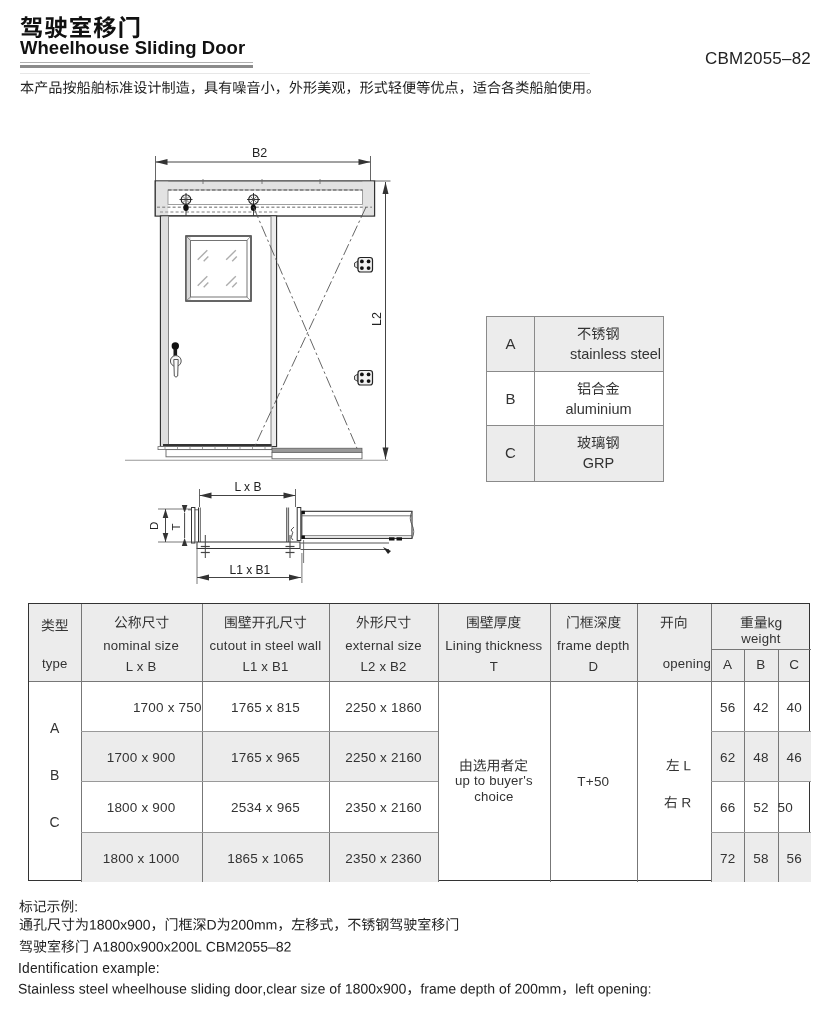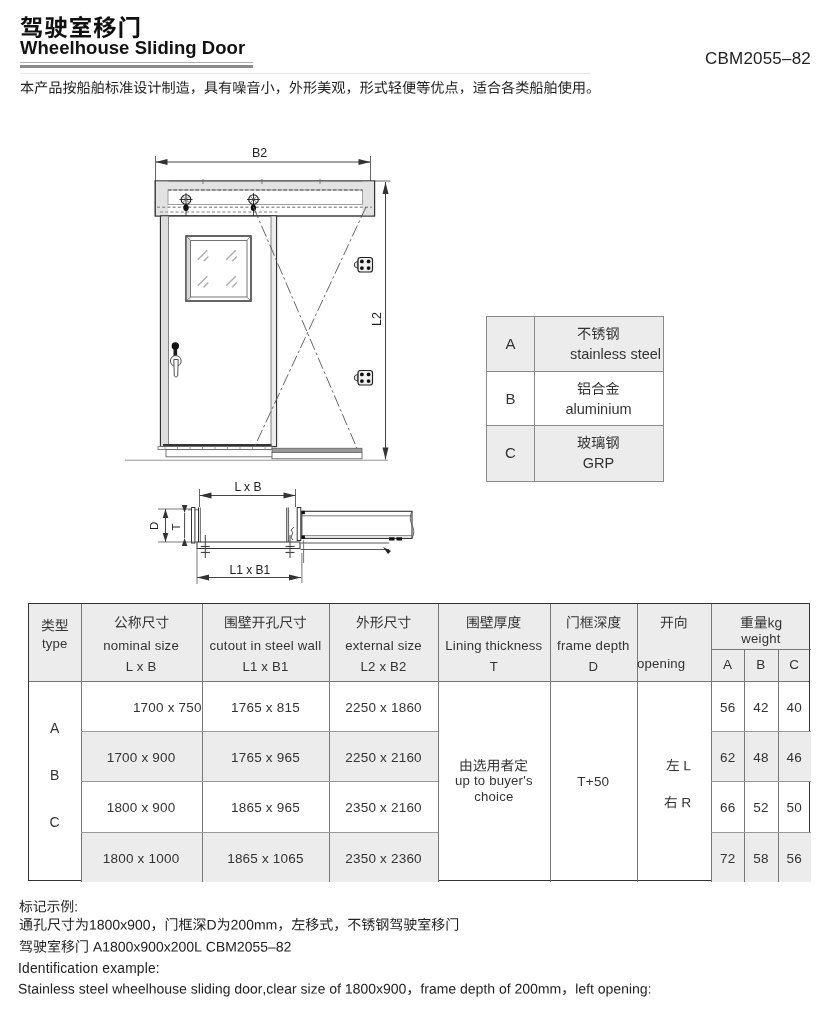--- a/index.html
+++ b/index.html
@@ -267,21 +267,21 @@
       <div style="position:absolute;left:51.5px;top:227.6px;width:357.5px;height:1px;background:#999"></div>
       <div style="position:absolute;left:682px;top:227.6px;width:100px;height:1px;background:#999"></div>
       <div style="position:absolute;left:11.9px;top:14.0px">
         <svg width="27.6" height="16.0" style="overflow:visible;display:block;">
           <g fill="#333">
             <use href="#g36" transform="translate(0.00,12.42) scale(0.013800,-0.013800)"></use>
             <use href="#g47" transform="translate(13.80,12.42) scale(0.013800,-0.013800)"></use>
           </g>
         </svg>
       </div>
-      <div style="position:absolute;left:0.0px;top:32px;width:51.5px;text-align:center;font-size:13.2px;color:#333;letter-spacing:0.2px">type</div>
+      <div style="position:absolute;left:0.0px;top:52px;width:51.5px;text-align:center;font-size:13.2px;color:#333;letter-spacing:0.2px">type</div>
       <div style="position:absolute;left:84.5px;top:11.0px">
         <svg width="55.2" height="16.0" style="overflow:visible;display:block;">
           <g fill="#333">
             <use href="#g48" transform="translate(0.00,12.42) scale(0.013800,-0.013800)"></use>
             <use href="#g49" transform="translate(13.80,12.42) scale(0.013800,-0.013800)"></use>
             <use href="#g50" transform="translate(27.60,12.42) scale(0.013800,-0.013800)"></use>
             <use href="#g51" transform="translate(41.40,12.42) scale(0.013800,-0.013800)"></use>
           </g>
         </svg>
       </div>
@@ -338,21 +338,21 @@
       <div style="position:absolute;left:520.7px;top:33.5px;width:87.3px;text-align:center;font-size:13.2px;color:#333;letter-spacing:0.2px">frame depth</div>
       <div style="position:absolute;left:520.7px;top:54.5px;width:87.3px;text-align:center;font-size:13.2px;color:#333;letter-spacing:0.2px">D</div>
       <div style="position:absolute;left:631.2px;top:11.0px">
         <svg width="27.6" height="16.0" style="overflow:visible;display:block;">
           <g fill="#333">
             <use href="#g54" transform="translate(0.00,12.42) scale(0.013800,-0.013800)"></use>
             <use href="#g61" transform="translate(13.80,12.42) scale(0.013800,-0.013800)"></use>
           </g>
         </svg>
       </div>
-      <div style="position:absolute;left:608.0px;top:52.0px;width:74.0px;text-align:left;font-size:13.2px;color:#333;letter-spacing:0.2px">opening</div>
+      <div style="position:absolute;left:608.0px;top:52.0px;width:74.0px;text-align:right;font-size:13.2px;color:#333;letter-spacing:0.2px">opening</div>
       <div style="position:absolute;left:710.9px;top:11.0px">
         <svg width="42.2" height="16.0" style="overflow:visible;display:block;">
           <g fill="#333">
             <use href="#g62" transform="translate(0.00,12.42) scale(0.013800,-0.013800)"></use>
             <use href="#g63" transform="translate(13.80,12.42) scale(0.013800,-0.013800)"></use>
             <use href="#g64" transform="translate(27.60,12.42) scale(0.006738,-0.006738)"></use>
             <use href="#g65" transform="translate(34.50,12.42) scale(0.006738,-0.006738)"></use>
           </g>
         </svg>
       </div>
@@ -369,25 +369,25 @@
       <div style="position:absolute;left:682.0px;top:95.5px;width:33.3px;text-align:center;font-size:13.5px;color:#333;letter-spacing:0.2px">56</div>
       <div style="position:absolute;left:715.3px;top:95.5px;width:33.3px;text-align:center;font-size:13.5px;color:#333;letter-spacing:0.2px">42</div>
       <div style="position:absolute;left:748.6px;top:95.5px;width:33.4px;text-align:center;font-size:13.5px;color:#333;letter-spacing:0.2px">40</div>
       <div style="position:absolute;left:51.5px;top:145.9px;width:121.2px;text-align:center;font-size:13.5px;color:#333;letter-spacing:0.2px">1700 x 900</div>
       <div style="position:absolute;left:172.7px;top:145.9px;width:127.5px;text-align:center;font-size:13.5px;color:#333;letter-spacing:0.2px">1765 x 965</div>
       <div style="position:absolute;left:300.2px;top:145.9px;width:108.8px;text-align:center;font-size:13.5px;color:#333;letter-spacing:0.2px">2250 x 2160</div>
       <div style="position:absolute;left:682.0px;top:145.9px;width:33.3px;text-align:center;font-size:13.5px;color:#333;letter-spacing:0.2px">62</div>
       <div style="position:absolute;left:715.3px;top:145.9px;width:33.3px;text-align:center;font-size:13.5px;color:#333;letter-spacing:0.2px">48</div>
       <div style="position:absolute;left:748.6px;top:145.9px;width:33.4px;text-align:center;font-size:13.5px;color:#333;letter-spacing:0.2px">46</div>
       <div style="position:absolute;left:51.5px;top:196.2px;width:121.2px;text-align:center;font-size:13.5px;color:#333;letter-spacing:0.2px">1800 x 900</div>
-      <div style="position:absolute;left:172.7px;top:196.2px;width:127.5px;text-align:center;font-size:13.5px;color:#333;letter-spacing:0.2px">1865 x 965</div>
+      <div style="position:absolute;left:172.7px;top:196.2px;width:127.5px;text-align:center;font-size:13.5px;color:#333;letter-spacing:0.2px">2534 x 965</div>
       <div style="position:absolute;left:300.2px;top:196.2px;width:108.8px;text-align:center;font-size:13.5px;color:#333;letter-spacing:0.2px">2350 x 2160</div>
       <div style="position:absolute;left:682.0px;top:196.2px;width:33.3px;text-align:center;font-size:13.5px;color:#333;letter-spacing:0.2px">66</div>
       <div style="position:absolute;left:715.3px;top:196.2px;width:33.3px;text-align:center;font-size:13.5px;color:#333;letter-spacing:0.2px">52</div>
-      <div style="position:absolute;left:748.6px;top:196.2px;width:33.4px;text-align:center;font-size:13.5px;color:#333;letter-spacing:0.2px">50</div>
+      <div style="position:absolute;left:748.6px;top:196.2px;width:33.4px;font-size:13.5px;color:#333;letter-spacing:0.2px">50</div>
       <div style="position:absolute;left:51.5px;top:246.6px;width:121.2px;text-align:center;font-size:13.5px;color:#333;letter-spacing:0.2px">1800 x 1000</div>
       <div style="position:absolute;left:172.7px;top:246.6px;width:127.5px;text-align:center;font-size:13.5px;color:#333;letter-spacing:0.2px">1865 x 1065</div>
       <div style="position:absolute;left:300.2px;top:246.6px;width:108.8px;text-align:center;font-size:13.5px;color:#333;letter-spacing:0.2px">2350 x 2360</div>
       <div style="position:absolute;left:682.0px;top:246.6px;width:33.3px;text-align:center;font-size:13.5px;color:#333;letter-spacing:0.2px">72</div>
       <div style="position:absolute;left:715.3px;top:247px;width:33.3px;text-align:center;font-size:13.5px;color:#333;letter-spacing:0.2px">58</div>
       <div style="position:absolute;left:748.6px;top:246.6px;width:33.4px;text-align:center;font-size:13.5px;color:#333;letter-spacing:0.2px">56</div>
       <div style="position:absolute;left:430.4px;top:154.0px">
         <svg width="69.0" height="16.0" style="overflow:visible;display:block;">
           <g fill="#333">
             <use href="#g66" transform="translate(0.00,12.42) scale(0.013800,-0.013800)"></use>

